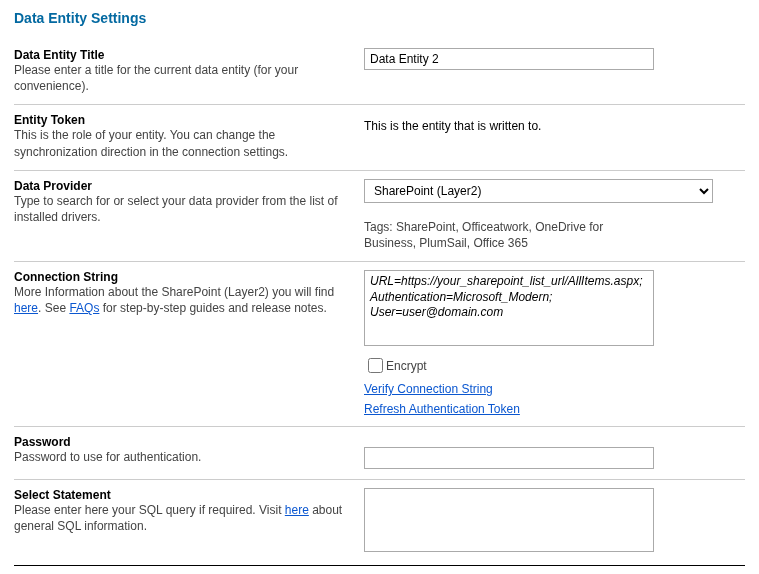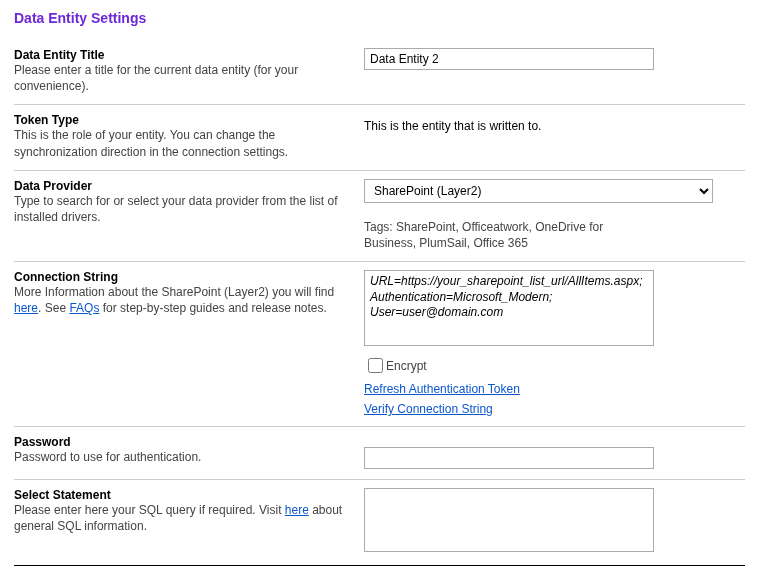--- a/index.html
+++ b/index.html
@@ -8,21 +8,21 @@
     font-family: "Segoe UI", Tahoma, Arial, sans-serif;
     font-size: 12px;
     color: #444;
     width: 759px;
     box-sizing: border-box;
     background: #fff;
   }
   .page-title {
     font-size: 14px;
     font-weight: bold;
-    color: #6d28d9;
+    color: #0369a1;
     margin: 0 0 14px 0;
   }
   .section {
     border-bottom: 1px solid #ccc;
     padding: 8px 0 10px 0;
   }
   .row {
     display: flex;
     align-items: flex-start;
   }
@@ -128,21 +128,21 @@
     </div>
     <div class="right">
       <input type="text" class="title-input" value="Data Entity 2" style="">
     </div>
   </div>
 </div>
 
 <div class="section">
   <div class="row">
     <div class="left">
-      <div class="field-title">Token Type</div>
+      <div class="field-title">Entity Token</div>
       <div class="help">This is the role of your entity. You can change the synchronization direction in the connection settings.</div>
     </div>
     <div class="right">
       <div class="static-val">This is the entity that is written to.</div>
     </div>
   </div>
 </div>
 
 <div class="section">
   <div class="row">
@@ -168,22 +168,22 @@
       </div>
     </div>
     <div class="right">
       <textarea class="conn-text" style="">URL=https://your_sharepoint_list_url/AllItems.aspx;
 Authentication=Microsoft_Modern;
 User=user@domain.com</textarea>
       <div class="encrypt-row">
         <input type="checkbox" style="">
         <span>Encrypt</span>
       </div>
+      <div class="link-row"><a href="#">Verify Connection String</a></div>
       <div class="link-row"><a href="#">Refresh Authentication Token</a></div>
-      <div class="link-row"><a href="#">Verify Connection String</a></div>
     </div>
   </div>
 </div>
 
 <div class="section">
   <div class="row">
     <div class="left">
       <div class="field-title">Password</div>
       <div class="help">Password to use for authentication.</div>
     </div>

